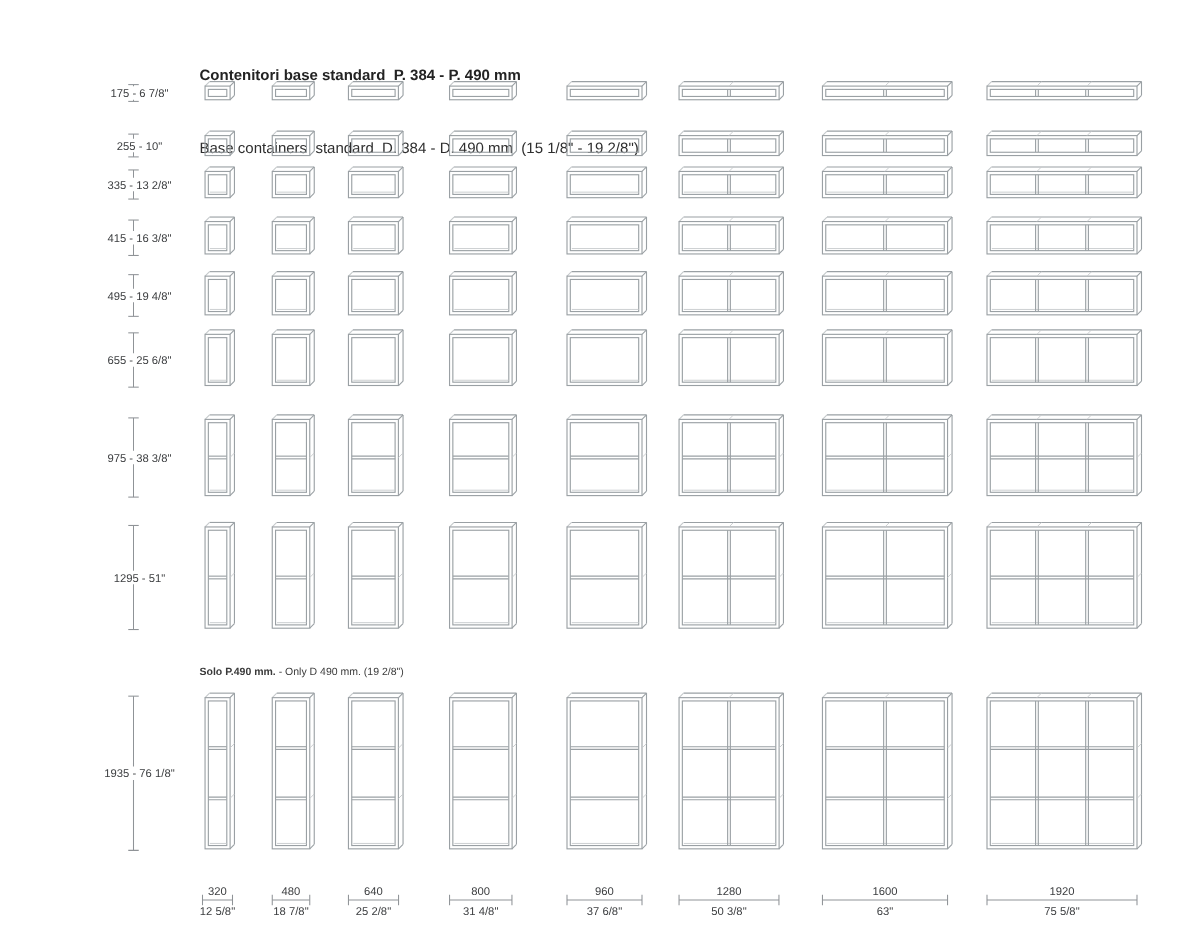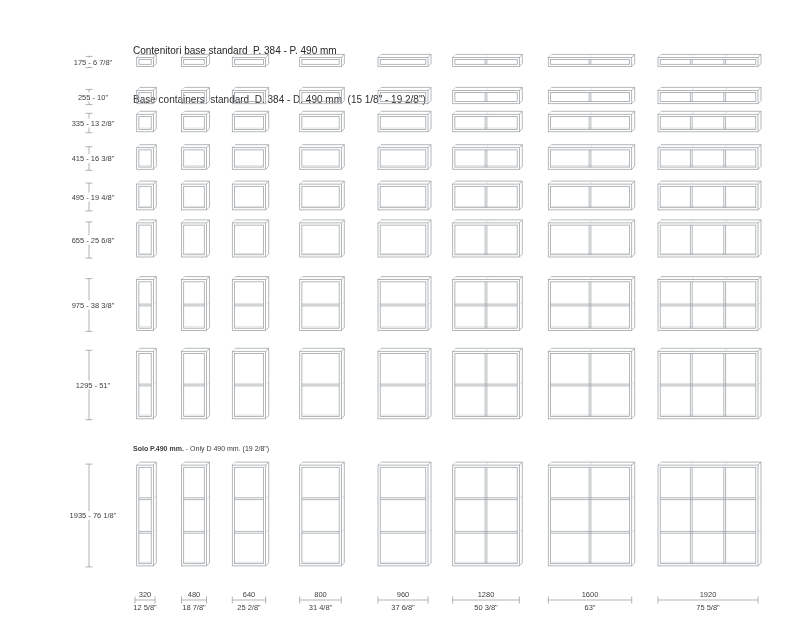--- a/index.html
+++ b/index.html
@@ -1,19 +1,19 @@
 <!DOCTYPE html>
 <html><head>
 <meta charset="utf-8">
 <style>
   html,body{margin:0;padding:0;background:#ffffff;}
   body{font-family:"Liberation Sans", sans-serif;}
   #page{position:relative;width:800px;height:631px;background:#ffffff;overflow:hidden;}
   #title-block{position:absolute;left:133px;top:9px;white-space:pre;color:#232323;}
-  #title-line1{font-size:10px;font-weight:400;line-height:12.5px;}
+  #title-line1{font-size:10px;font-weight:700;line-height:12.5px;}
   #title-line2{font-size:10px;font-weight:400;line-height:12.5px;color:#2e2e2e;}
   #note-block{position:absolute;left:133px;top:444px;white-space:pre;font-size:7px;color:#3a3a3a;line-height:9px;}
   #note-bold{font-weight:700;}
   svg{position:absolute;left:0;top:0;}
   text{font-family:"Liberation Sans", sans-serif;}
 </style>
 </head>
 <body>
 
 <div id="page">

